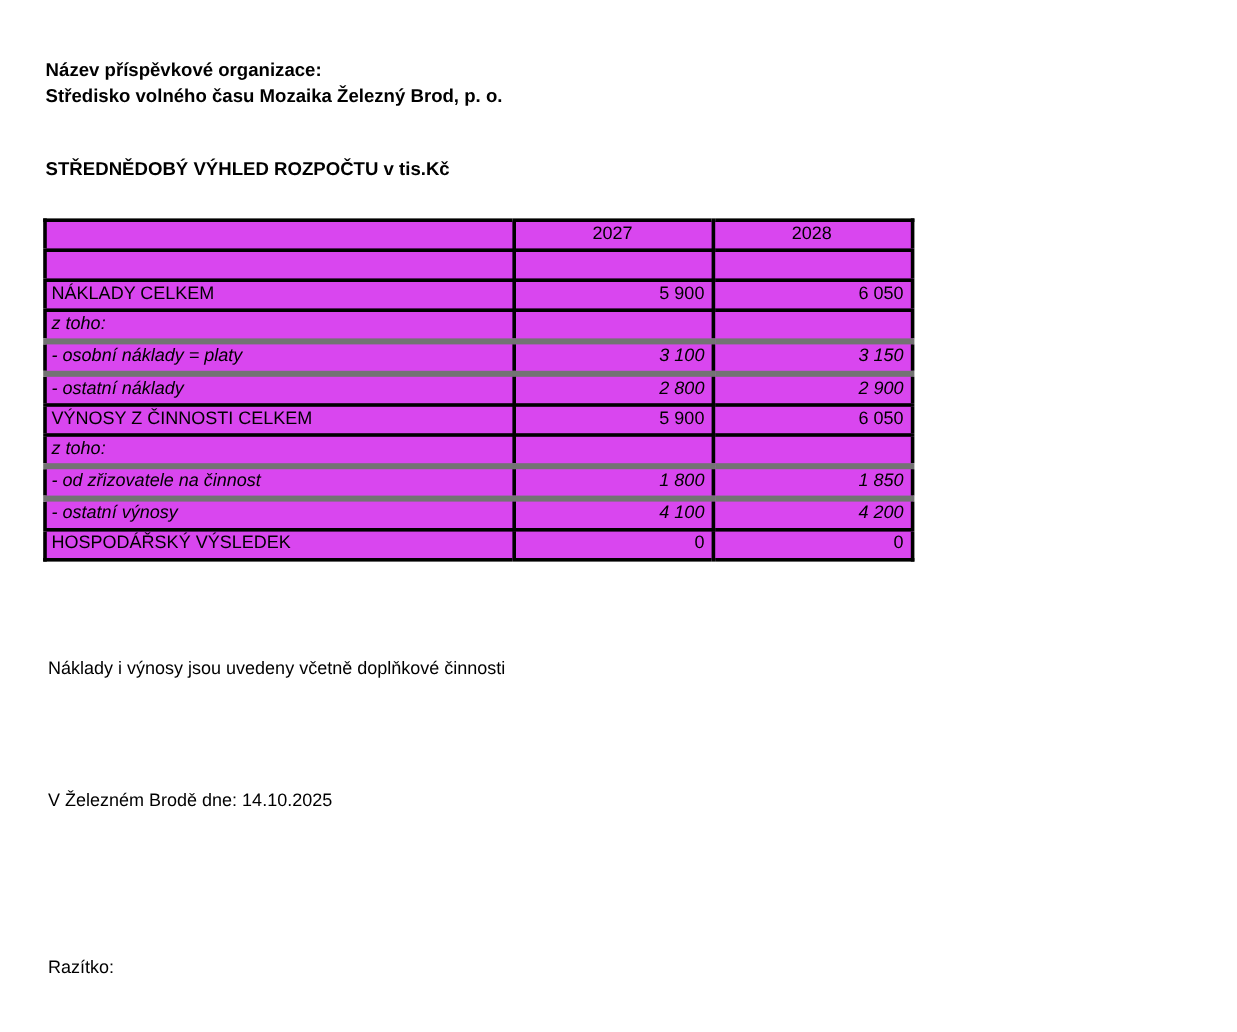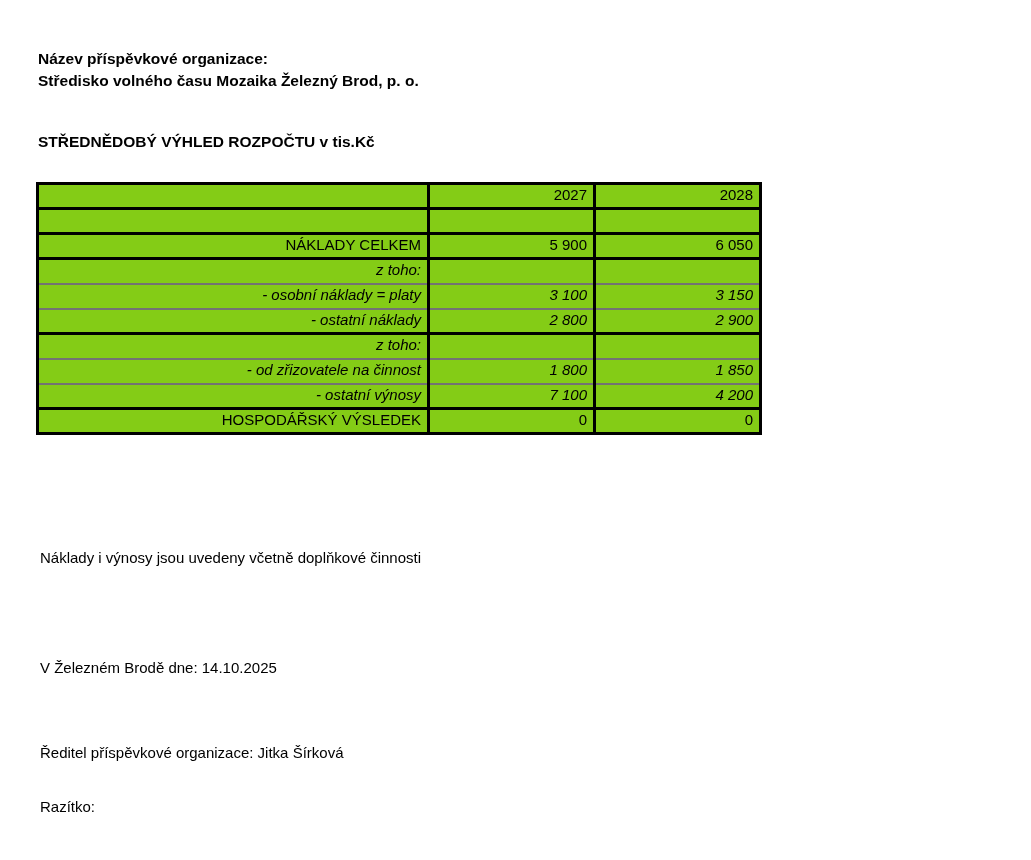--- a/index.html
+++ b/index.html
@@ -61,43 +61,42 @@
 
   .budget-table td,
   .budget-table th {
     padding: 1px 6px 3px 4px;
     height: 25px;
     box-sizing: border-box;
     vertical-align: middle;
     font-weight: normal;
     font-size: 15px;
     line-height: 18px;
-    background: #84cc16;
-    text-align: right;
+    background: #d946ef;
   }
 
   
   .budget-table {
     border-top: 3px solid #000;
     border-left: 3px solid #000;
     border-right: 3px solid #000;
     border-bottom: 3px solid #000;
   }
 
   
   .budget-table td.label,
   .budget-table th.label { border-right: 3px solid #000; }
   .budget-table td.year-1,
   .budget-table th.year-1 { border-right: 3px solid #000; }
 
   
   tr.rule-thick > td,
   tr.rule-thick > th { border-bottom: 3px solid #000; }
   tr.rule-thin > td,
-  tr.rule-thin > th  { border-bottom: 2px solid #737373; }
+  tr.rule-thin > th  { border-bottom: 5px solid #737373; }
   tr.rule-none > td,
   tr.rule-none > th  { border-bottom: 0; }
 
   
   .year-head {
     text-align: center;
     font-weight: bold;
   }
   .label      { text-align: left; }
   .num        { text-align: right; padding-right: 7px; }
@@ -166,41 +165,45 @@
         <tr class="rule-thin">
           <td class="label s-detail">- osobní náklady = platy</td>
           <td class="num year-1 s-detail">3 100</td>
           <td class="num year-2 s-detail">3 150</td>
         </tr>
         <tr class="rule-thick">
           <td class="label s-detail">- ostatní náklady</td>
           <td class="num year-1 s-detail">2 800</td>
           <td class="num year-2 s-detail">2 900</td>
         </tr>
+        <tr class="rule-thick">
+          <td class="label s-total">VÝNOSY Z ČINNOSTI CELKEM</td>
+          <td class="num year-1 s-total">5 900</td>
+          <td class="num year-2 s-total">6 050</td>
+        </tr>
         <tr class="rule-thin">
           <td class="label s-sub">z toho:</td>
           <td class="num year-1 s-sub"></td>
           <td class="num year-2 s-sub"></td>
         </tr>
         <tr class="rule-thin">
           <td class="label s-detail">- od zřizovatele na činnost</td>
           <td class="num year-1 s-detail">1 800</td>
           <td class="num year-2 s-detail">1 850</td>
         </tr>
         <tr class="rule-thick">
           <td class="label s-detail">- ostatní výnosy</td>
-          <td class="num year-1 s-detail">7 100</td>
+          <td class="num year-1 s-detail">4 100</td>
           <td class="num year-2 s-detail">4 200</td>
         </tr>
         <tr class="rule-none">
           <td class="label s-total">HOSPODÁŘSKÝ VÝSLEDEK</td>
           <td class="num year-1 s-total">0</td>
           <td class="num year-2 s-total">0</td>
         </tr>
       </tbody>
   </table>
 
   <div class="note note-1">Náklady i výnosy jsou uvedeny včetně doplňkové činnosti</div>
   <div class="note note-2">V Železném Brodě dne: 14.10.2025</div>
-  <div class="note note-4">Ředitel příspěvkové organizace: Jitka Šírková</div>
   <div class="note note-5">Razítko:</div>
 
 </div>
 
 </body></html>

